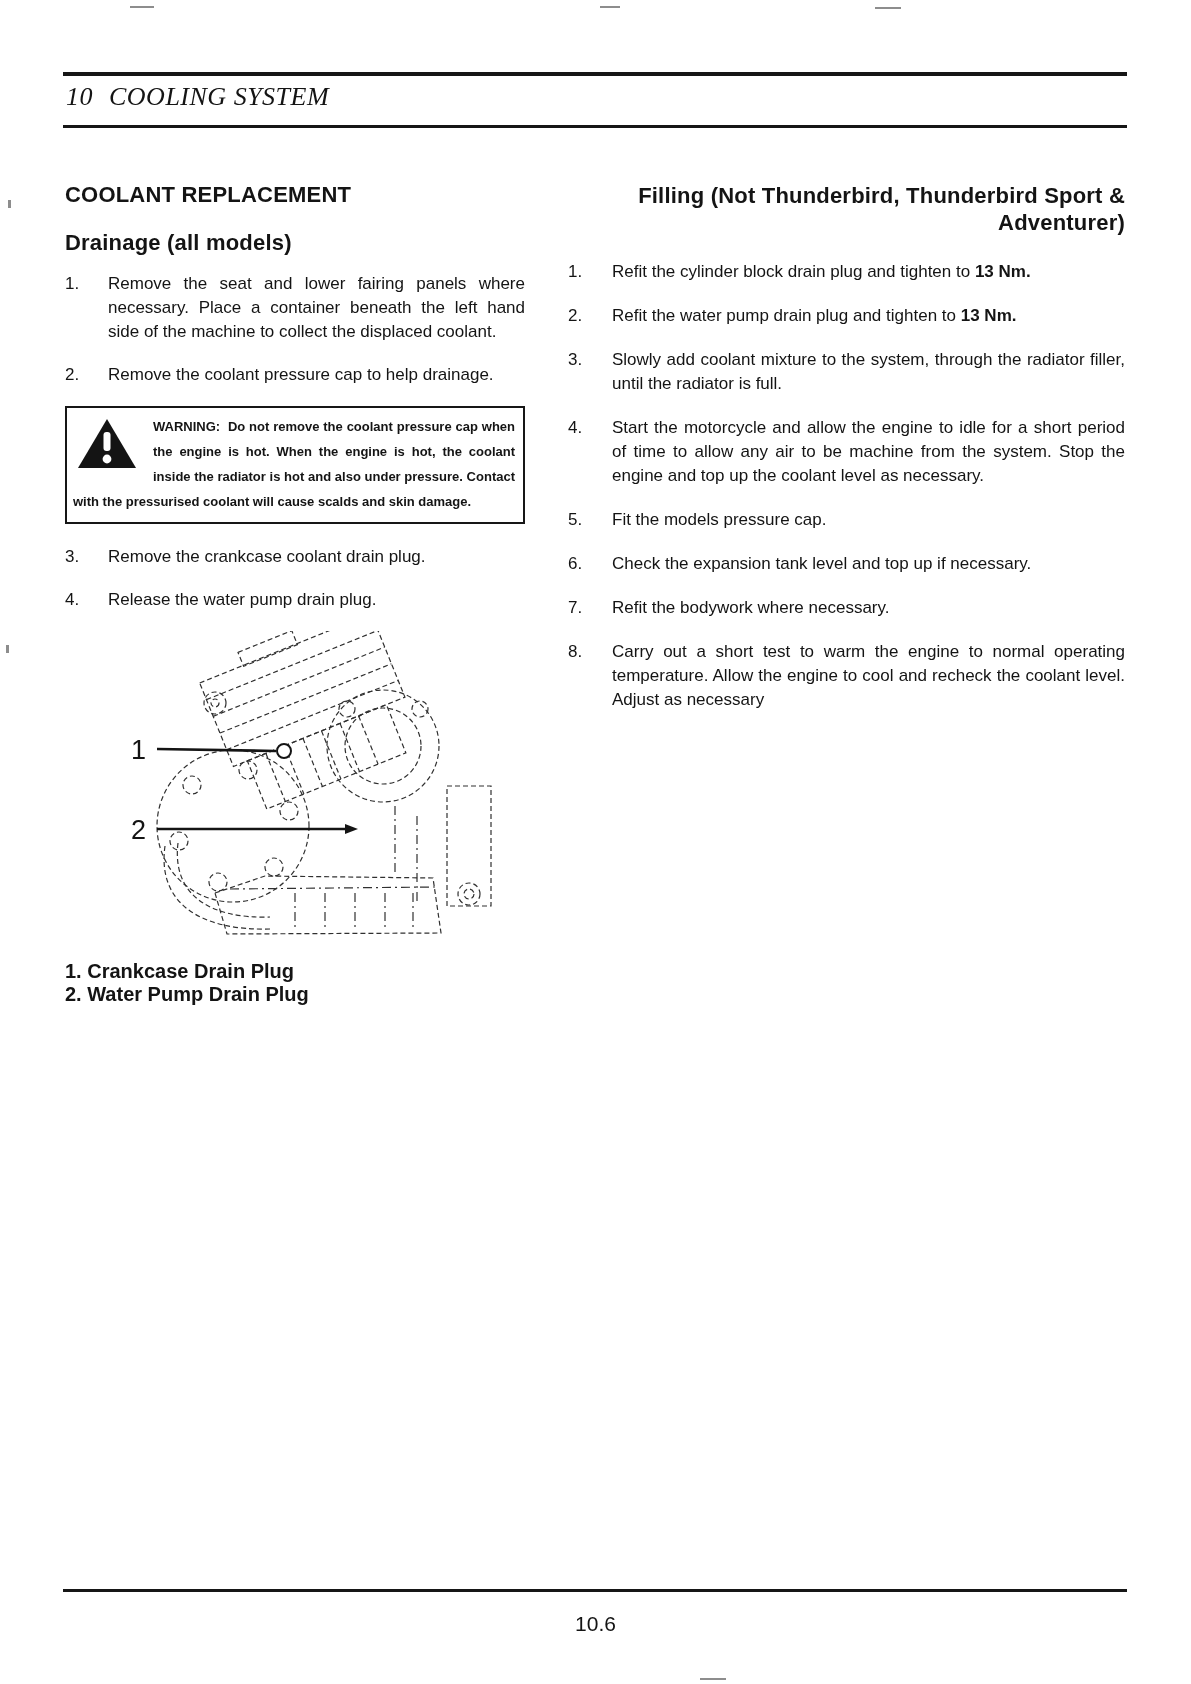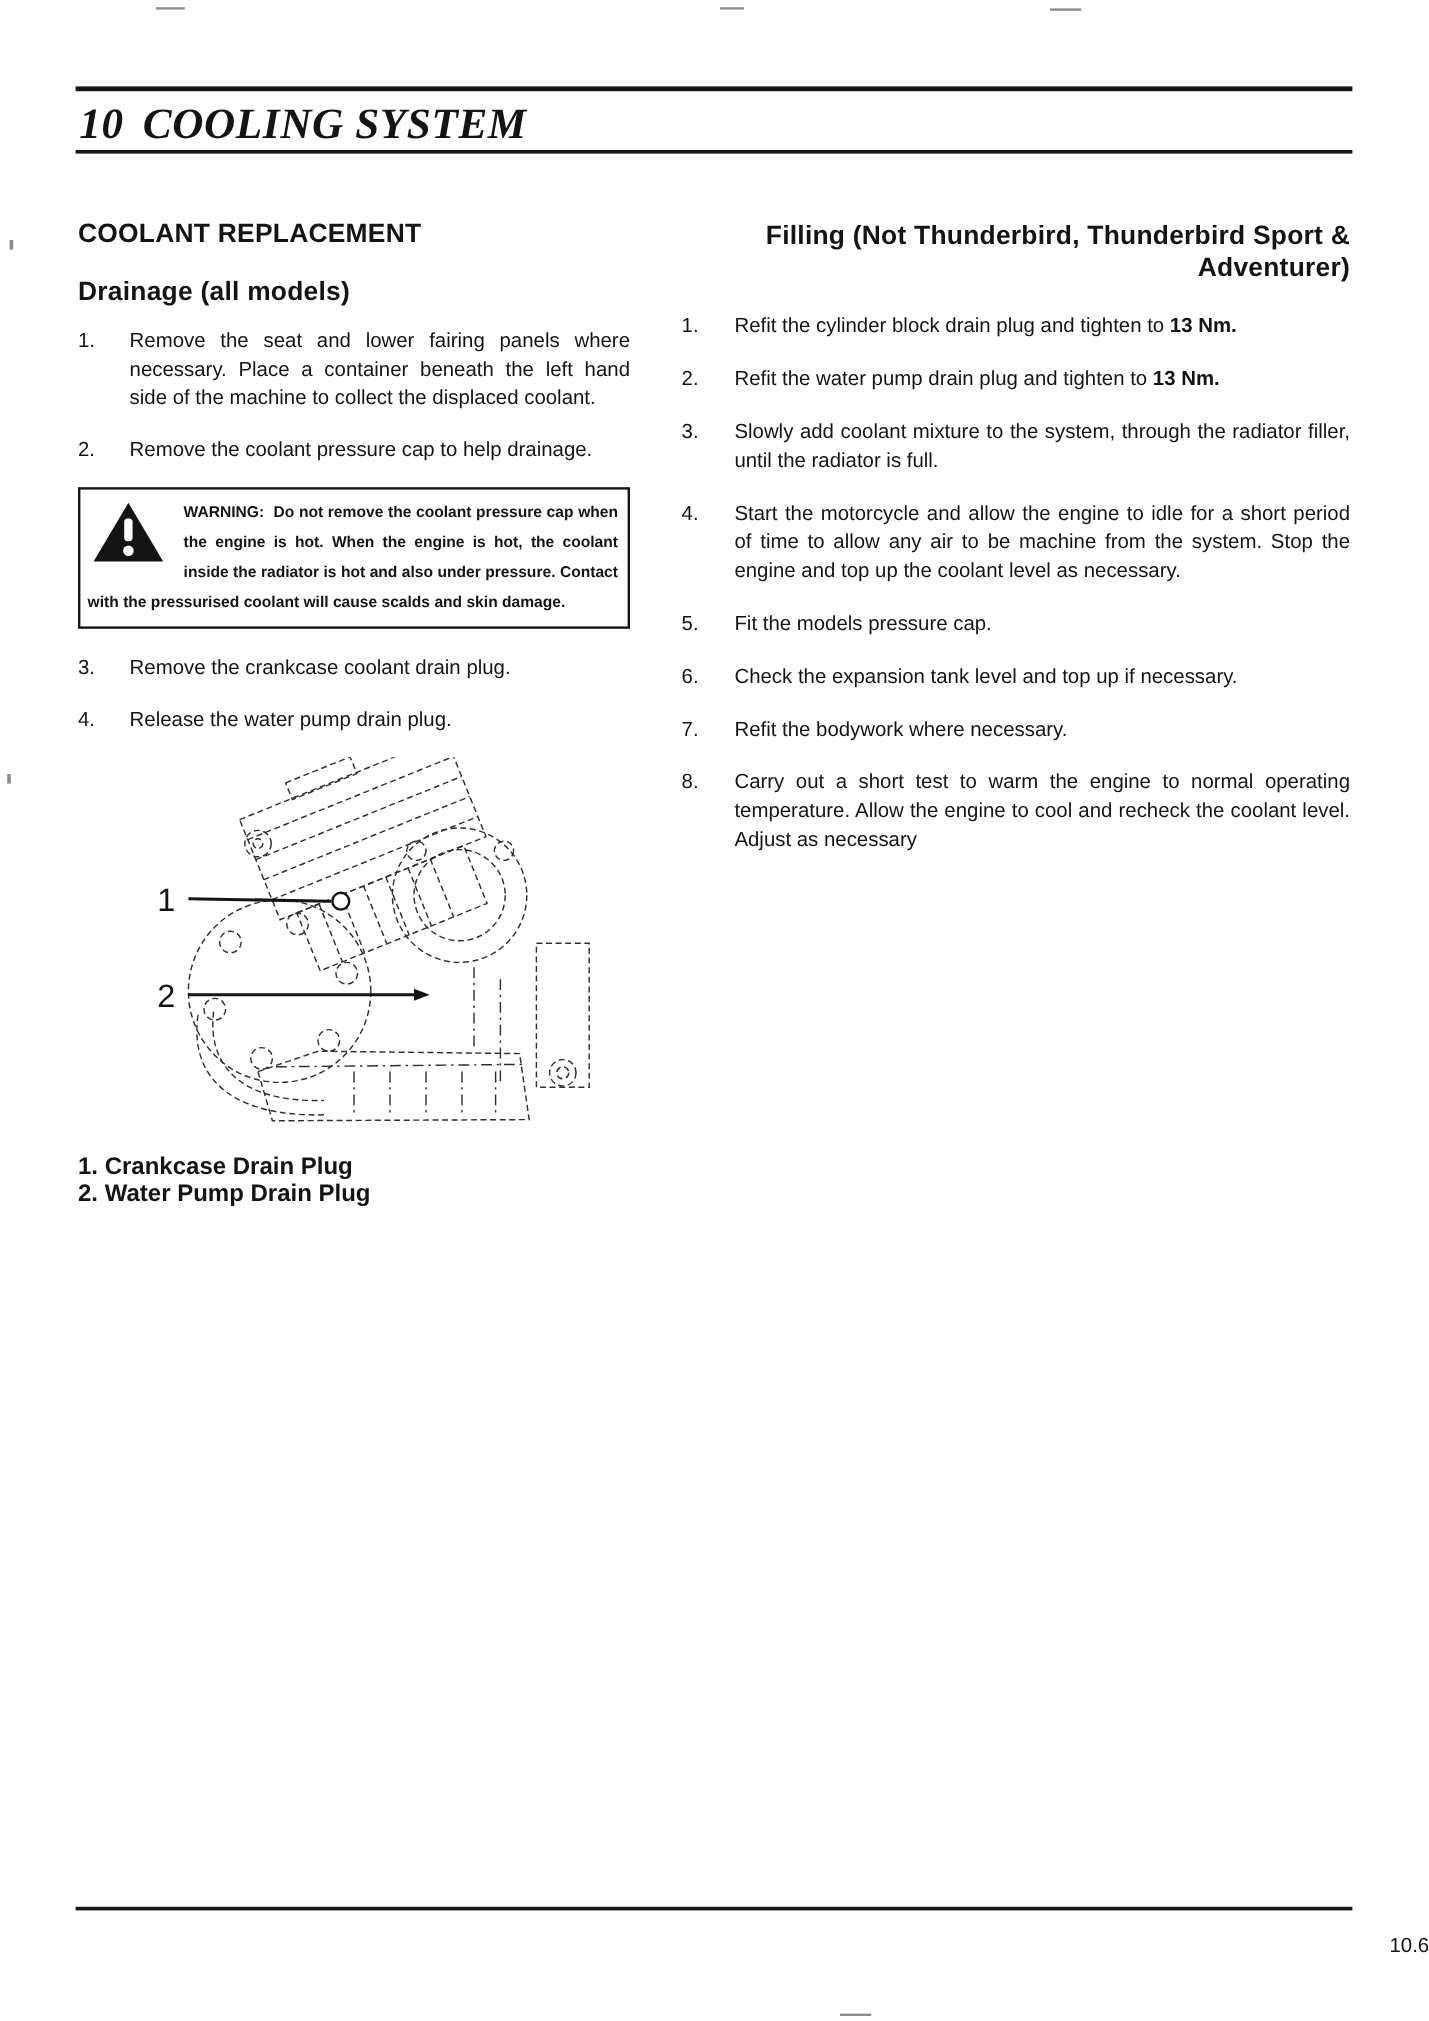--- a/index.html
+++ b/index.html
@@ -3,40 +3,40 @@
 <meta charset="utf-8">
 <style>
   html,body{margin:0;padding:0;background:#ffffff;}
   #page{position:relative;width:1191px;height:1684px;background:#fff;overflow:hidden;
         font-family:"Liberation Sans",sans-serif;color:#141414;}
   .rule{position:absolute;left:63px;right:64px;background:#161616;}
   .rule-top{top:72px;height:4px;}
   .rule-head{top:125px;height:3px;}
   .rule-foot{top:1589px;height:3px;}
   .hdr-title{position:absolute;left:66px;top:82px;font-family:"Liberation Serif",serif;
-             font-style:italic;font-weight:bold;font-size:36px;letter-spacing:.5px;white-space:nowrap;}
+             font-style:italic;font-weight:normal;font-size:26px;letter-spacing:.5px;white-space:nowrap;}
   .hdr-title .secnum{margin-right:16px;}
   .logo{position:absolute;left:938px;top:76px;}
   .col{position:absolute;top:182px;}
   .col-left{left:65px;width:460px;}
   .col-right{left:568px;width:557px;}
   h1.sec{font-size:22px;font-weight:bold;margin:0 0 22px 0;letter-spacing:.2px;}
   h2.sub{font-size:22px;font-weight:bold;margin:0 0 16px 0;letter-spacing:.2px;}
   h2.fill-head{font-size:22px;font-weight:bold;margin:0 0 24px 0;line-height:27px;letter-spacing:.2px;text-align:right;}
   .step{display:flex;margin:0 0 20px 0;font-size:17px;line-height:24px;}
   .col-left .step{margin-bottom:19px;}
   .step .num{flex:none;width:43px;}
   .col-right .step .num{width:44px;}
   .step .txt{flex:1;margin:0;text-align:justify;}
   .warnbox{border:2px solid #161616;margin:12px 0 21px 0;padding:6px 8px 8px 6px;
            font-size:13px;font-weight:bold;line-height:25px;text-align:justify;}
   .warn-icon{float:left;width:64px;height:54px;margin:3px 14px 2px 2px;}
   .figure{margin-top:0;}
   .captions{margin-top:20px;font-size:20px;font-weight:bold;line-height:23px;}
-  .footer-page{position:absolute;left:0;right:0;top:1612px;text-align:right;font-size:17px;}
+  .footer-page{position:absolute;left:0;right:0;top:1612px;text-align:center;font-size:21px;}
   .speck{position:absolute;background:#8d8d8d;}
 </style>
 </head>
 <body>
 
 <div id="page">
 
   <div class="speck" style="left:130px;top:6px;width:24px;height:2px;"></div>
   <div class="speck" style="left:600px;top:6px;width:20px;height:2px;"></div>
   <div class="speck" style="left:875px;top:7px;width:26px;height:2px;"></div>

